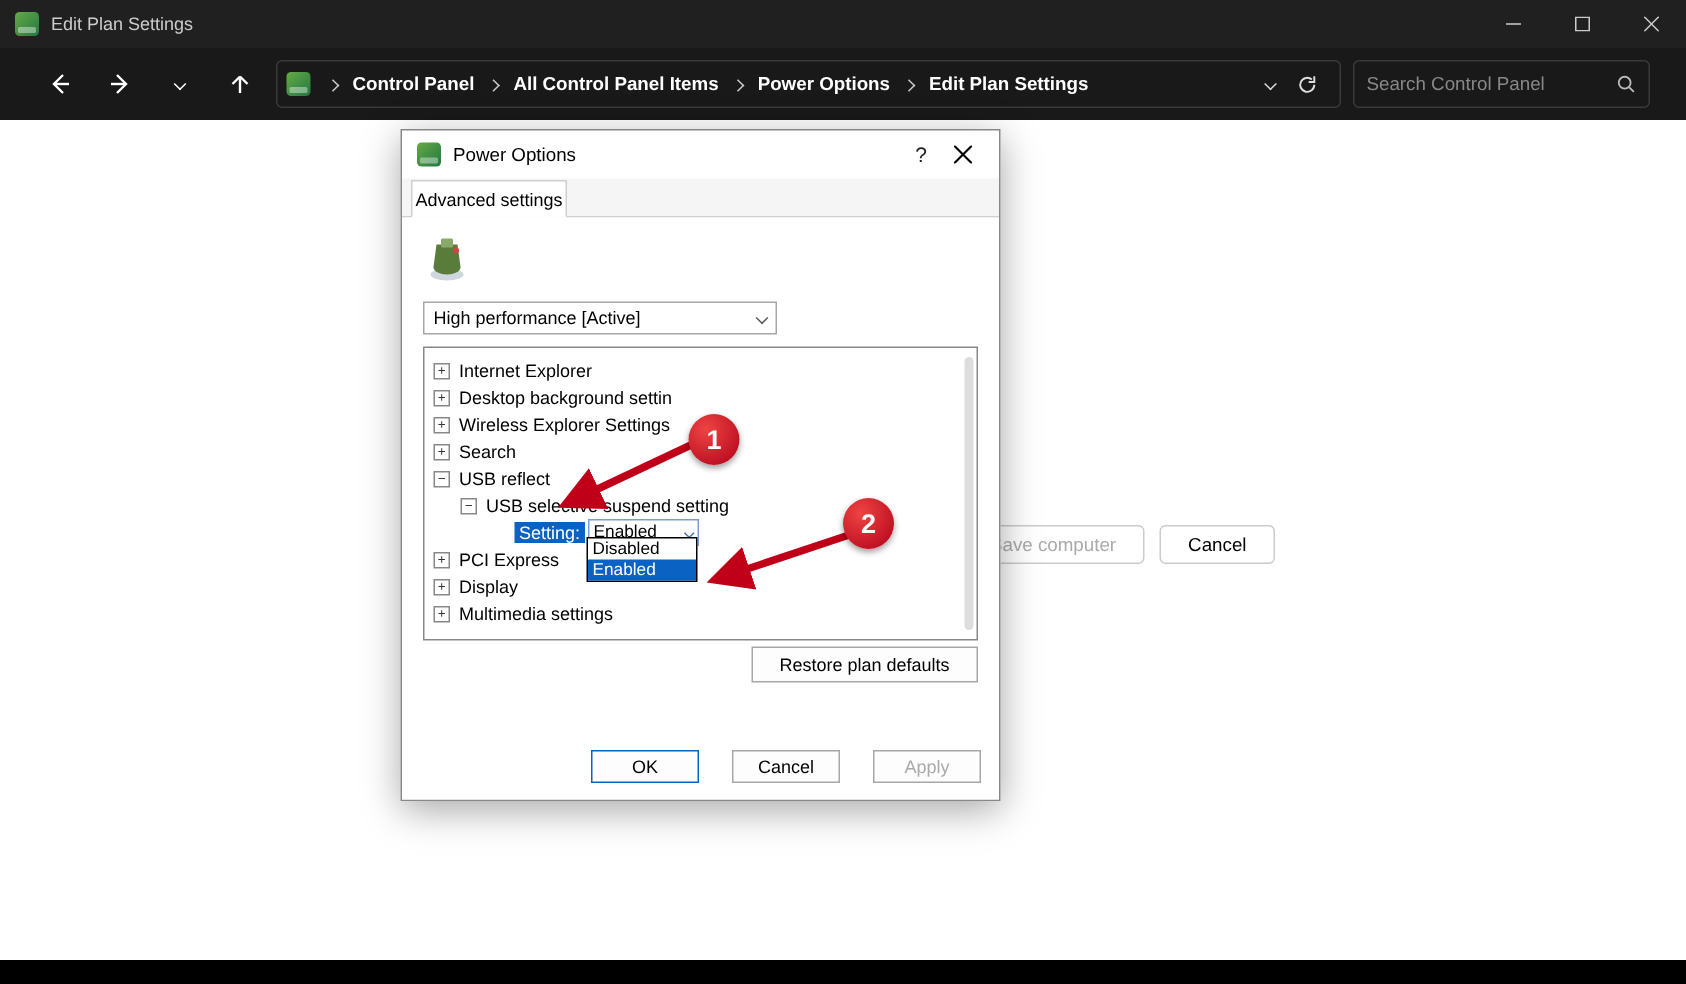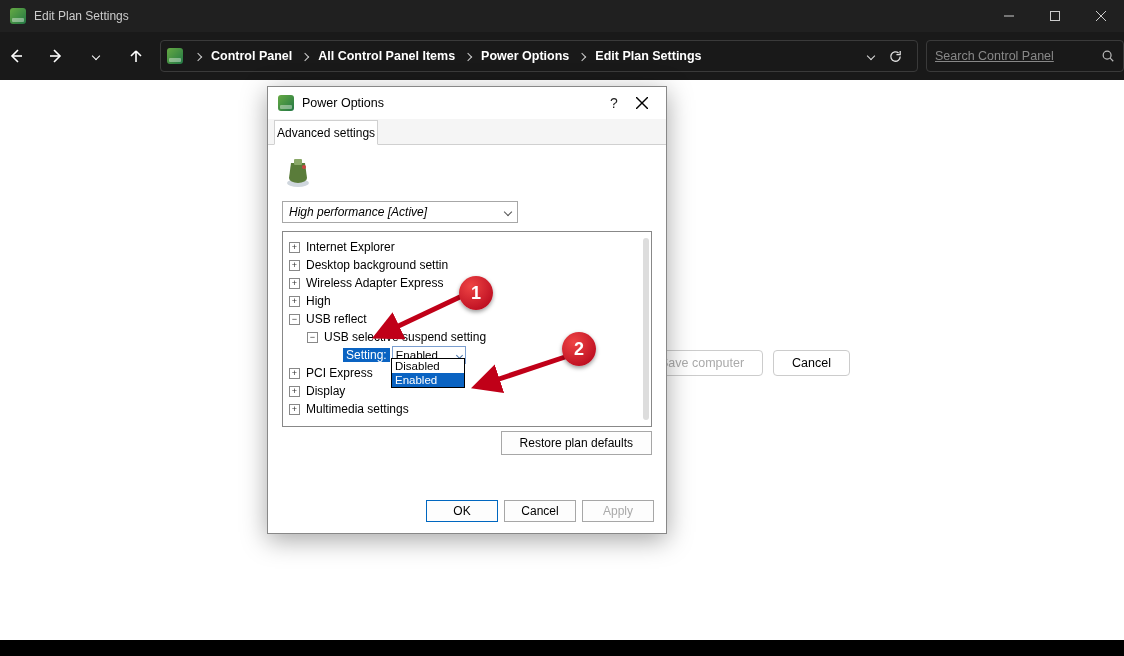--- a/index.html
+++ b/index.html
@@ -6,29 +6,29 @@
   html, body { width: 1124px; height: 656px; background: #000; overflow: hidden; }
 
   
   .window { width: 1124px; height: 640px; background: #1e1e1e; display: flex; flex-direction: column; }
   .titlebar { height: 32px; background: #202020; display: flex; align-items: center; color: #ccc; font-size: 12px; }
   .titlebar .title-icon { width: 16px; height: 16px; margin: 0 8px 0 10px; }
   .titlebar .spacer { flex: 1; }
   .win-btn { width: 46px; height: 32px; display: flex; align-items: center; justify-content: center; color: #ccc; }
   .win-btn svg { width: 10px; height: 10px; }
 
-  .navbar { height: 48px; background: #191919; display: flex; align-items: center; padding: 0 0; gap: 8px; }
+  .navbar { height: 48px; background: #191919; display: flex; align-items: center; padding: 0 24px; gap: 8px; }
   .nav-btn { width: 32px; height: 32px; display: flex; align-items: center; justify-content: center; color: #fff; border-radius: 4px; }
   .breadcrumb-bar { flex: 1; height: 32px; border: 1px solid #3a3a3a; border-radius: 4px; display: flex; align-items: center; padding: 0 6px; color: #fff; font-size: 12.5px; }
   .breadcrumb-bar .bc-icon { margin-right: 6px; }
   .bc-item { padding: 0 4px; font-weight: 600; }
   .bc-sep { padding: 0 6px; color: #ccc; }
   .breadcrumb-bar .spacer { flex: 1; }
   .bc-right { display: flex; align-items: center; gap: 14px; padding-right: 8px; color: #ddd; }
-  .search-box { width: 198px; height: 32px; border: 1px solid #3a3a3a; border-radius: 4px; display: flex; align-items: center; padding: 0 8px; color: #888; font-size: 12.5px; text-decoration: underline; }
+  .search-box { width: 198px; height: 32px; border: 1px solid #3a3a3a; border-radius: 4px; display: flex; align-items: center; padding: 0 8px; color: #888; font-size: 12.5px; }
   .search-box .spacer { flex: 1; }
 
   .content-area { flex: 1; background: #fff; position: relative; }
 
   .page-buttons { position: absolute; right: 274px; top: 270px; display: flex; gap: 10px; }
   .page-buttons button { height: 26px; padding: 0 18px; font-size: 12.5px; border: 1px solid #ccc; background: #fff; border-radius: 4px; }
   .page-buttons button.disabled { color: #aaa; }
 
   
   .dialog { position: absolute; left: 267px; top: 6px; width: 400px; height: 448px; background: #fff; border: 1px solid #888; box-shadow: 0 6px 24px rgba(0,0,0,.35); display: flex; flex-direction: column; }
@@ -36,39 +36,39 @@
   .dlg-title .spacer { flex: 1; }
   .dlg-title .tbtn { width: 28px; height: 28px; display: flex; align-items: center; justify-content: center; font-size: 14px; color: #222; }
 
   .tabstrip { height: 26px; background: #f5f5f5; border-bottom: 1px solid #d0d0d0; display: flex; align-items: flex-end; padding-left: 6px; }
   .tab { font-size: 12px; padding: 5px 2px 4px; background: #fff; border: 1px solid #d0d0d0; border-bottom: 1px solid #fff; position: relative; top: 1px; }
 
   .dlg-body { flex: 1; padding: 12px 14px 0 14px; background: #fff; }
   .intro { display: flex; gap: 10px; font-size: 12px; line-height: 1.35; color: #000; }
   .intro .pic { width: 32px; height: 32px; flex: none; }
 
-  .plan-select { margin-top: 12px; width: 236px; height: 22px; border: 1px solid #a7a7a7; display: flex; align-items: center; padding: 0 6px; font-size: 12px; justify-content: space-between; font-style: italic; }
+  .plan-select { margin-top: 12px; width: 236px; height: 22px; border: 1px solid #a7a7a7; display: flex; align-items: center; padding: 0 6px; font-size: 12px; justify-content: space-between; }
 
   .tree-box { margin-top: 8px; width: 100%; height: 196px; border: 1px solid #888; position: relative; font-size: 12px; padding: 6px 4px 6px 6px; overflow: hidden; }
   .tree-box .scrollbar { position: absolute; right: 2px; top: 6px; bottom: 6px; width: 6px; background: #ddd; border-radius: 3px; }
   .tree-row { display: flex; align-items: center; height: 18px; }
   .exp { width: 11px; height: 11px; border: 1px solid #888; margin-right: 6px; display: flex; align-items: center; justify-content: center; font-size: 9px; line-height: 1; color: #333; flex: none; }
   .indent1 { padding-left: 18px; }
   .indent3 { padding-left: 54px; }
   .setting-label { background: #0a63c2; color: #fff; padding: 0 3px; }
   .dd { margin-left: 2px; width: 74px; height: 18px; border: 1px solid #7a9ecf; display: flex; align-items: center; justify-content: space-between; padding: 0 3px; font-size: 11.5px; background: #fff; }
   .dd-list { position: absolute; left: 108px; top: 126px; width: 74px; border: 1px solid #000; background: #fff; font-size: 11.5px; z-index: 5; }
   .dd-list div { padding: 0 3px; height: 14px; line-height: 14px; }
   .dd-list .sel { background: #0a63c2; color: #fff; }
 
   .restore-row { margin-top: 4px; display: flex; justify-content: flex-end; }
   .restore-row button { height: 24px; padding: 0 18px; font-size: 12px; border: 1px solid #a7a7a7; background: #fdfdfd; }
 
   .dlg-footer { height: 44px; display: flex; align-items: center; justify-content: flex-end; gap: 6px; padding: 0 12px; background: #fff; }
-  .dlg-footer button { width: 72px; height: 22px; font-size: 12px; border: 1px solid #a7a7a7; background: #fdfdfd; }
+  .dlg-footer button { width: 72px; height: 22px; font-size: 12px; border: 1px solid #a7a7a7; background: #fdfdfd; margin-left: 16px; }
   .dlg-footer button.primary { border: 1px solid #0067c0; }
   .dlg-footer button.disabled { color: #aaa; }
 
   
   .badge { position: absolute; width: 34px; height: 34px; border-radius: 50%; background: radial-gradient(circle at 35% 30%, #e44, #b00018); color: #fff; font-weight: 700; font-size: 18px; display: flex; align-items: center; justify-content: center; box-shadow: 0 2px 4px rgba(0,0,0,.4); z-index: 20; }
   .arrow { position: absolute; z-index: 19; overflow: visible; }
 
   .battery-icon { position: relative; }
   .battery-icon::before { content: ""; position: absolute; inset: 0; background: linear-gradient(135deg,#6a4,#274); border-radius: 3px; }
   .battery-icon::after { content: ""; position: absolute; left: 2px; right: 2px; bottom: 2px; height: 4px; background: #fff6; border-radius: 1px; }
@@ -204,25 +204,25 @@
           <div class="tree-row">
               <span class="exp">+</span>
               <span>Internet Explorer</span>
             </div>
           <div class="tree-row">
               <span class="exp">+</span>
               <span>Desktop background settin</span>
             </div>
           <div class="tree-row">
               <span class="exp">+</span>
-              <span>Wireless Adapter Express</span>
-            </div>
-          <div class="tree-row">
-              <span class="exp">+</span>
-              <span>High</span>
+              <span>Wireless Explorer Settings</span>
+            </div>
+          <div class="tree-row">
+              <span class="exp">+</span>
+              <span>Search</span>
             </div>
           <div class="tree-row">
               <span class="exp">−</span>
               <span>USB reflect</span>
             </div>
           <div class="tree-row indent1">
               <span class="exp">−</span>
               <span>USB selective suspend setting</span>
             </div>
           <div class="tree-row indent3">

